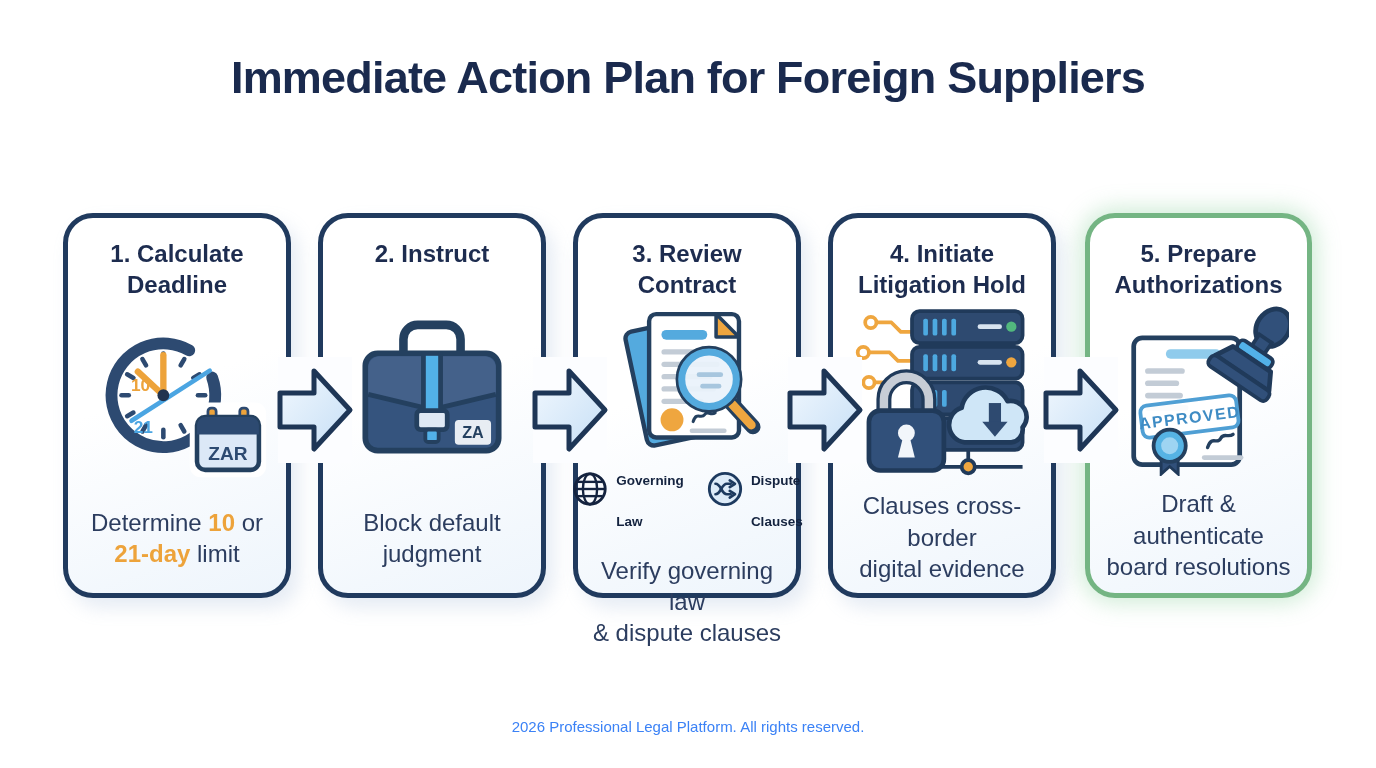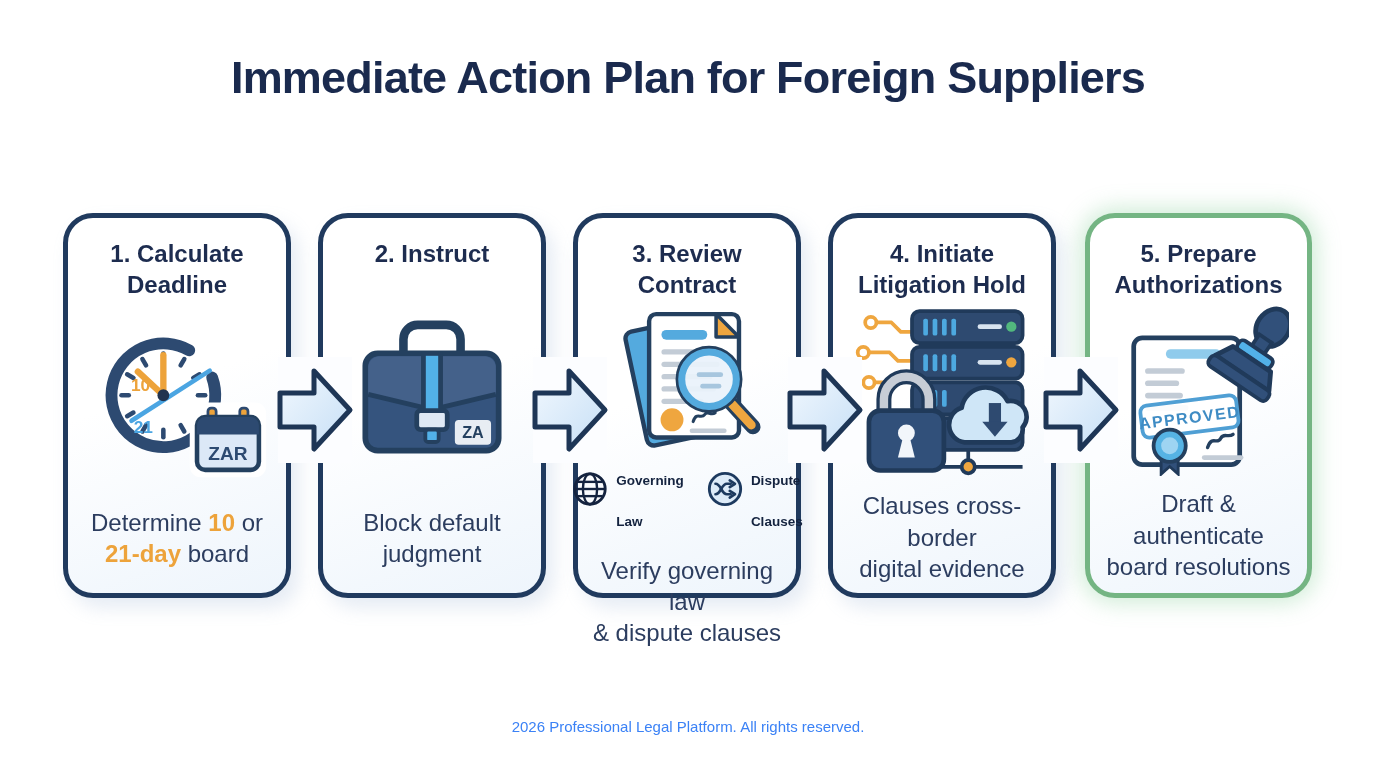--- a/index.html
+++ b/index.html
@@ -80,21 +80,21 @@
       <text x="60" y="83" text-anchor="middle" font-size="19" font-weight="bold" fill="#eda33b">10</text>
       <text x="63" y="130" text-anchor="middle" font-size="19" font-weight="bold" fill="#4ba5e2">21</text>
       <rect x="114" y="96" width="84" height="82" rx="12" fill="#ffffff"></rect>
       <rect x="134" y="102" width="9" height="19" rx="3.5" fill="#eda33b" stroke="#2d4a71" stroke-width="3"></rect>
       <rect x="169" y="102" width="9" height="19" rx="3.5" fill="#eda33b" stroke="#2d4a71" stroke-width="3"></rect>
       <rect x="122" y="112" width="68" height="58" rx="9" fill="#dce8f7" stroke="#24405f" stroke-width="5"></rect>
       <path d="M122,131 v-10 a9,9 0 0 1 9,-9 h50 a9,9 0 0 1 9,9 v10 z" fill="#2d4a71"></path>
       <text x="156" y="159" text-anchor="middle" font-size="21" font-weight="bold" fill="#2d4a71">ZAR</text>
     </svg>
   </div>
-  <p class="desc"><span>Determine </span><span class="hl">10</span><span> or</span><br><span class="hl">21-day</span><span> board</span></p>
+  <p class="desc"><span>Determine </span><span class="hl">10</span><span> or</span><br><span class="hl">21-day</span><span> limit</span></p>
 </section>
 
 <section class="card" style="left:318px">
   <h2 class="card-title">
     <span>2. Instruct</span>
   </h2>
   <div class="icon-wrap">
     <svg width="172" height="160" viewBox="0 0 180 168">
       <rect x="60" y="24" width="60" height="44" rx="15" fill="none" stroke="#24405f" stroke-width="9"></rect>
       <rect x="20" y="54" width="140" height="102" rx="13" fill="#35547e" stroke="#24405f" stroke-width="6"></rect>

